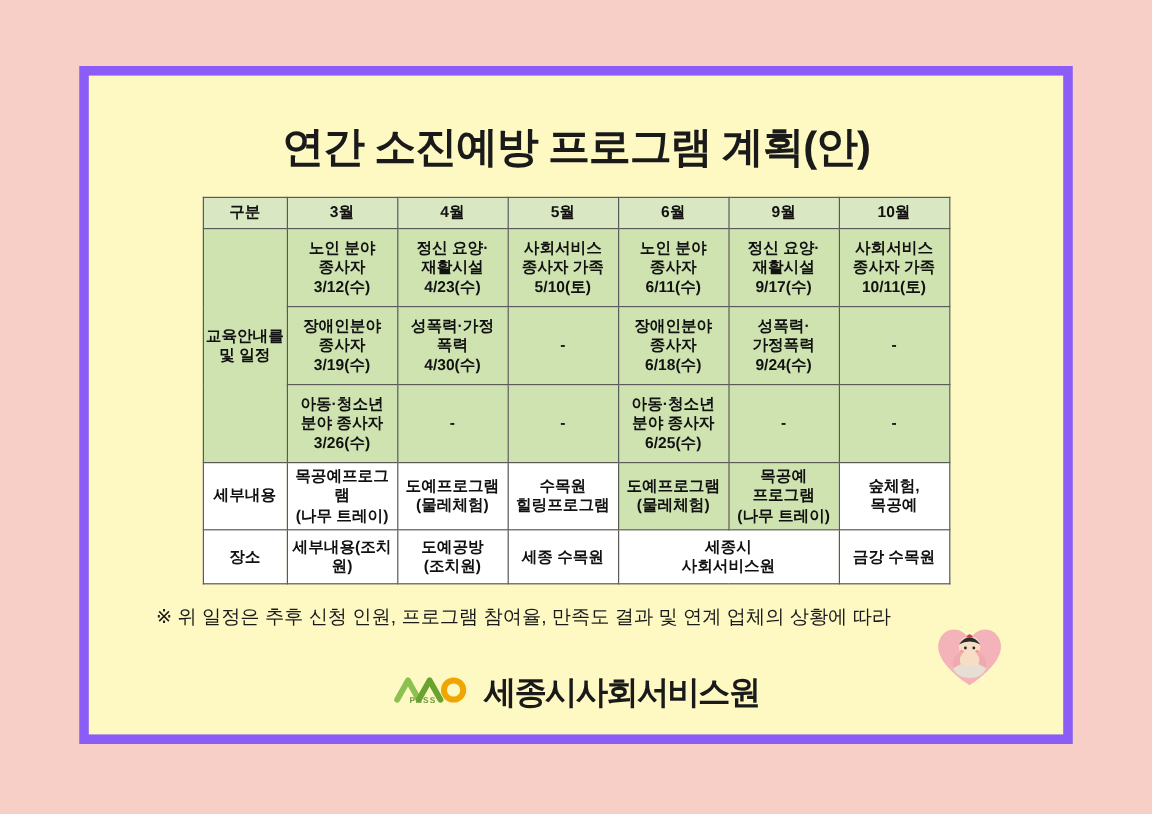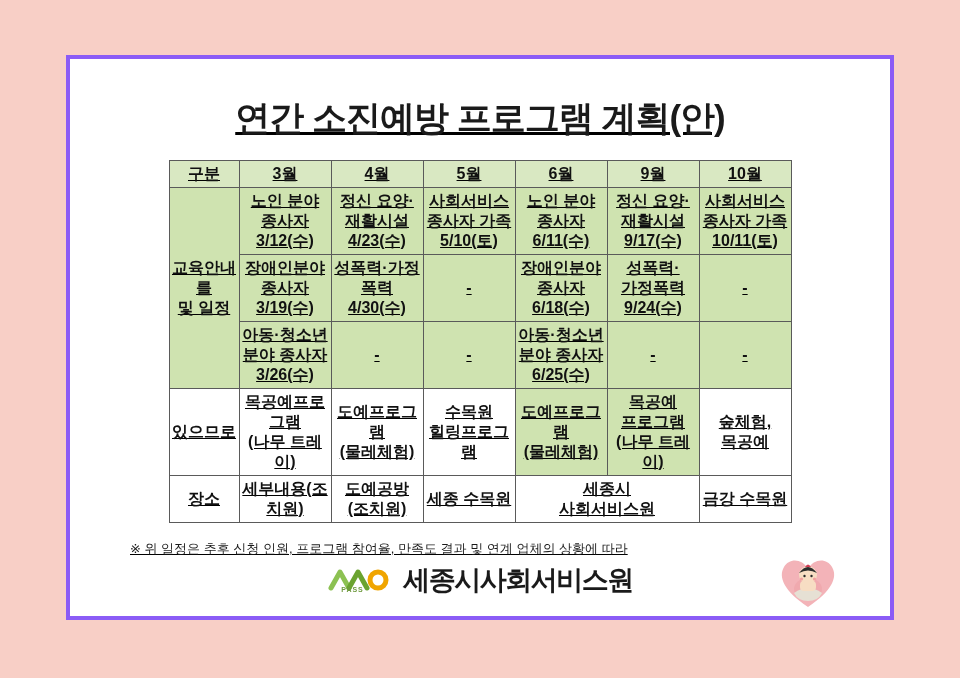--- a/index.html
+++ b/index.html
@@ -12,45 +12,44 @@
     background: #f8cfc6;
     font-family: "Liberation Sans", "DejaVu Sans", sans-serif;
     overflow: hidden;
   }
   .slide {
     position: absolute;
     left: 66px;
     top: 55px;
     width: 828px;
     height: 565px;
-    background: #ffffff;
-    border: 4px solid #8b5cf6;
+    background: #fef9c3;
+    border: 8px solid #8b5cf6;
     box-sizing: border-box;
-    text-decoration: underline;
   }
   .title {
     text-align: center;
     font-size: 35px;
     font-weight: bold;
     color: #1a1a1a;
     letter-spacing: -1px;
     margin-top: 36px;
     margin-bottom: 18px;
   }
   table.plan {
     border-collapse: collapse;
     margin: 0 auto;
     width: 620px;
     table-layout: fixed;
   }
   table.plan td, table.plan th {
     border: 1px solid #5a5a5a;
     text-align: center;
     vertical-align: middle;
-    font-size: 16px;
+    font-size: 13px;
     line-height: 1.25;
     color: #111;
     padding: 3px 2px;
     font-weight: bold;
   }
   thead th {
     background: #d9e8c2;
     height: 19px;
     font-size: 12px;
   }
@@ -75,21 +74,21 @@
     height: 38px;
   }
   .blue {
     color: #1f4fd8;
   }
   col.c0 { width: 70px; }
   col.cx { width: 92px; }
   .note {
     margin: 16px auto 0;
     width: 700px;
-    font-size: 13px;
+    font-size: 16px;
     line-height: 1.5;
     color: #1a1a1a;
     position: relative;
   }
   .note .l2 {
     padding-left: 18px;
     display: block;
   }
   .mascot {
     position: absolute;
@@ -100,21 +99,21 @@
   }
   .footer {
     position: absolute;
     left: 0;
     right: 0;
     bottom: 14px;
     text-align: center;
   }
   .footer-inner {
     display: inline-flex;
-    align-items: flex-end;
+    align-items: flex-start;
     gap: 2px;
   }
   .logo-mark {
     position: relative;
     width: 74px;
     height: 34px;
   }
   .logo-text {
     font-size: 27px;
     font-weight: bold;
@@ -182,21 +181,21 @@
       </tr>
       <tr>
         <td class="green tall">아동·청소년<br>분야 종사자<br>3/26(수)</td>
         <td class="green tall">-</td>
         <td class="green tall">-</td>
         <td class="green tall">아동·청소년<br>분야 종사자<br>6/25(수)</td>
         <td class="green tall">-</td>
         <td class="green tall">-</td>
       </tr>
       <tr>
-        <td class="white row-detail">있으므로</td>
+        <td class="white row-detail">세부내용</td>
         <td class="white row-detail">목공예프로그램<br>(나무 트레이)</td>
         <td class="white row-detail blue">도예프로그램<br>(물레체험)</td>
         <td class="white row-detail">수목원<br>힐링프로그램</td>
         <td class="green row-detail blue">도예프로그램<br>(물레체험)</td>
         <td class="green row-detail">목공예<br>프로그램<br>(나무 트레이)</td>
         <td class="white row-detail">숲체험,<br>목공예</td>
       </tr>
       <tr>
         <td class="white row-place">장소</td>
         <td class="white row-place">세부내용(조치원)</td>

